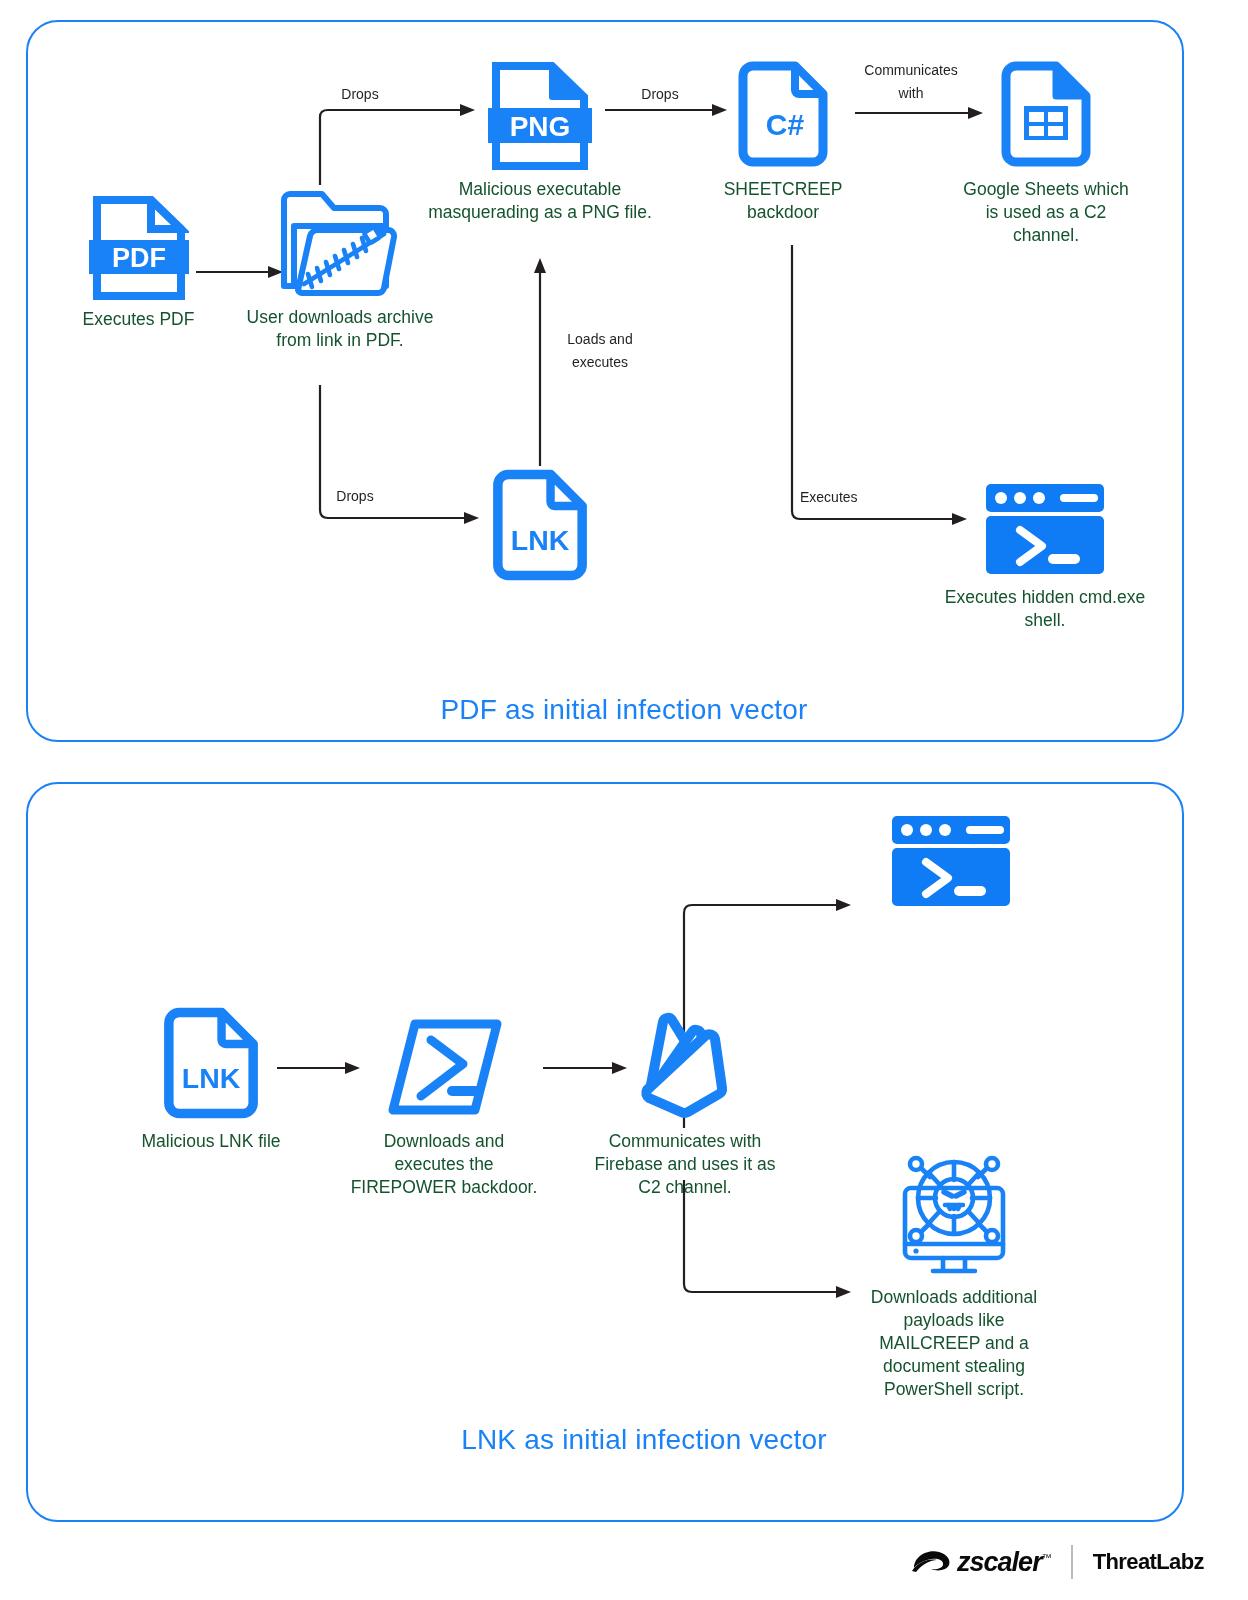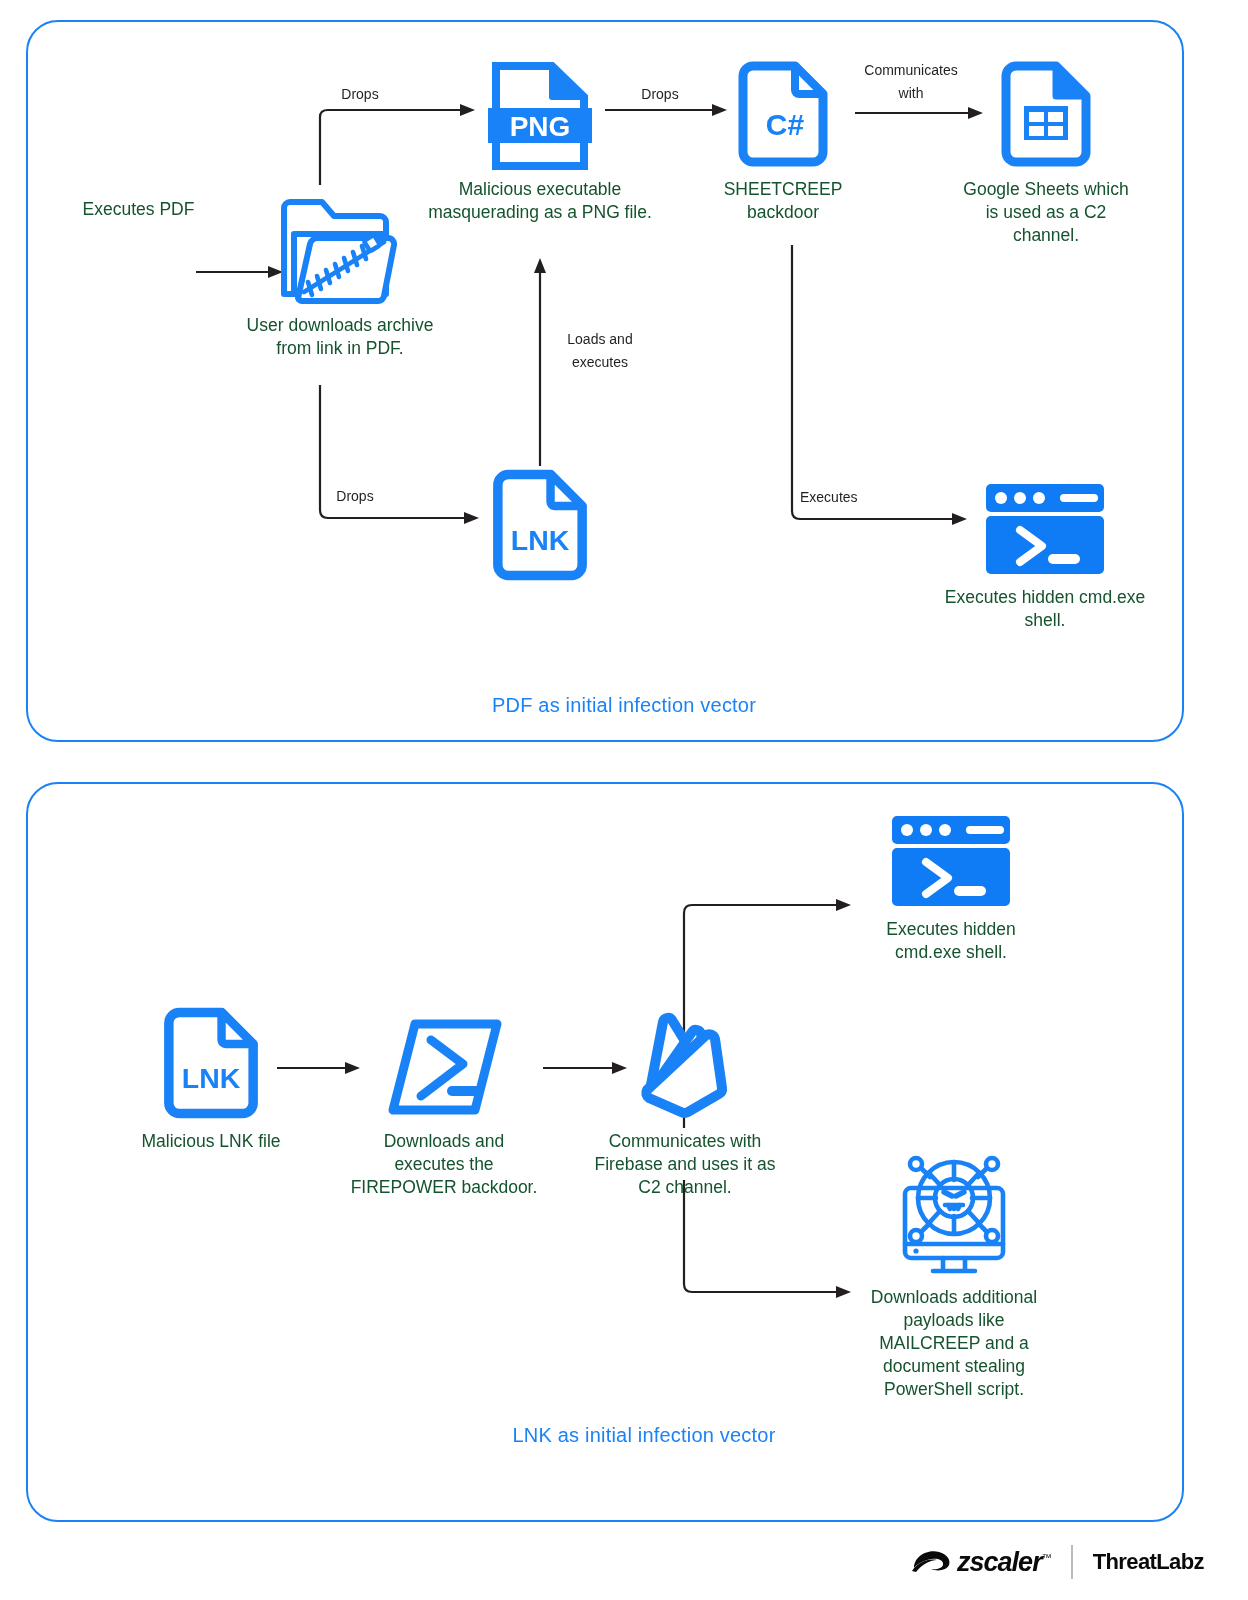--- a/index.html
+++ b/index.html
@@ -5,21 +5,21 @@
   html,body{margin:0;padding:0;background:#ffffff;}
   body{width:1248px;height:1600px;position:relative;
        font-family:"Liberation Sans","DejaVu Sans",sans-serif;
        color:#1a1a1a;overflow:hidden;}
 
   .panel{position:absolute;border:2px solid #1a82f7;border-radius:32px;box-sizing:border-box;}
   #panel-pdf{left:26px;top:20px;width:1158px;height:722px;}
   #panel-lnk{left:26px;top:782px;width:1158px;height:740px;}
 
   .panel-caption{position:absolute;width:100%;text-align:center;
-       color:#1a82f7;font-size:20px;letter-spacing:.2px;}
+       color:#1a82f7;font-size:28px;letter-spacing:.2px;}
 
   .node{position:absolute;text-align:center;}
   .node .cap{font-size:17.5px;line-height:23px;color:#14532d;margin-top:8px;
        white-space:pre-line;}
   .icon-wrap{display:flex;align-items:flex-end;justify-content:center;}
 
   .arrow-label{position:absolute;font-size:14px;line-height:23px;
        color:#231f20;text-align:center;white-space:pre-line;}
 
   svg.conn{position:absolute;overflow:visible;}
@@ -69,24 +69,32 @@
 <div class="arrow-label" style="left:305px;top:83px;width:110px;">Drops</div>
 <div class="arrow-label" style="left:605px;top:83px;width:110px;">Drops</div>
 <div class="arrow-label" style="left:845px;top:59px;width:132px;">Communicates
 with</div>
 <div class="arrow-label" style="left:300px;top:485px;width:110px;">Drops</div>
 <div class="arrow-label" style="left:545px;top:328px;width:110px;">Loads and
 executes</div>
 <div class="arrow-label" style="left:800px;top:486px;width:110px;text-align:left;">Executes</div>
 
 <div class="node" style="left:56px;top:190px;width:165px;">
+  <div class="icon-wrap" style="height:110px;">
+    <svg width="100" height="104" viewBox="0 0 100 104">
+      <path d="M8 4 H62 L92 33 V100 H8 Z" fill="#ffffff" stroke="#1a82f7" stroke-width="8"></path>
+      <path d="M62 4 L92 33 H62 Z" fill="#ffffff" stroke="#1a82f7" stroke-width="8" stroke-linejoin="miter"></path>
+      <rect x="0" y="44" width="100" height="34" fill="#1a82f7"></rect>
+      <text x="50" y="71" text-anchor="middle" fill="#ffffff" font-size="27" font-weight="bold" font-family="Liberation Sans, sans-serif">PDF</text>
+    </svg>
+  </div>
   <div class="cap">Executes PDF</div>
 </div>
 
-<div class="node" style="left:240px;top:192px;width:200px;">
+<div class="node" style="left:240px;top:184px;width:200px;">
   <div class="icon-wrap" style="height:114px;">
     <svg width="128" height="112" viewBox="0 0 128 112">
       <path d="M8 100 V14 a6 6 0 0 1 6-6 H46 l12 14 H104 a6 6 0 0 1 6 6 V100 Z" fill="#fff" stroke="#1a82f7" stroke-width="6" stroke-linejoin="round"></path>
       <path d="M18 98 V40 H110" fill="none" stroke="#1a82f7" stroke-width="6" stroke-linejoin="round"></path>
       <path d="M22 104 L34 50 a8 8 0 0 1 8-6 H112 a6 6 0 0 1 6 7 L108 102 a6 6 0 0 1 -6 5 H26 a5 5 0 0 1 -4 -3 Z" fill="#fff" stroke="#1a82f7" stroke-width="6" stroke-linejoin="round"></path>
       <g stroke="#1a82f7" stroke-width="4.6" stroke-linecap="round">
         <path d="M28 98 L108 48"></path>
         <path d="M32 88 L36 101"></path>
           <path d="M41 82 L45 95"></path>
           <path d="M50 76 L54 89"></path>
@@ -233,22 +241,20 @@
       <rect x="2" y="8" width="118" height="28" rx="5" fill="#0f7bf4"></rect>
       <rect x="2" y="40" width="118" height="58" rx="5" fill="#0f7bf4"></rect>
       <circle cx="17" cy="22" r="6" fill="#fff"></circle>
         <circle cx="36" cy="22" r="6" fill="#fff"></circle>
       <circle cx="55" cy="22" r="6" fill="#fff"></circle>
       <rect x="76" y="18" width="38" height="8" rx="4" fill="#fff"></rect>
       <path d="M36 54 L58 70 L36 86" fill="none" stroke="#fff" stroke-width="8" stroke-linecap="round" stroke-linejoin="round"></path>
       <rect x="64" y="78" width="32" height="10" rx="5" fill="#fff"></rect>
     </svg>
   </div>
-  <div class="cap">Executes hidden
-cmd.exe shell.</div>
 </div>
 
 <div class="node" style="left:856px;top:1136px;width:196px;">
   <div class="icon-wrap" style="height:142px;">
     <svg width="142" height="138" viewBox="0 0 142 138">
       <g fill="none" stroke="#1a82f7" stroke-width="4.6" stroke-linecap="round" stroke-linejoin="round">
         <path d="M22 54 a6 6 0 0 1 6 -6 H114 a6 6 0 0 1 6 6 V112 a6 6 0 0 1 -6 6 H28 a6 6 0 0 1 -6 -6 Z"></path>
         <path d="M22 104 H120"></path>
         <path d="M60 118 V130 M82 118 V130 M50 131 H92"></path>
         <circle cx="33" cy="111" r="2.6" fill="#1a82f7" stroke="none"></circle>

